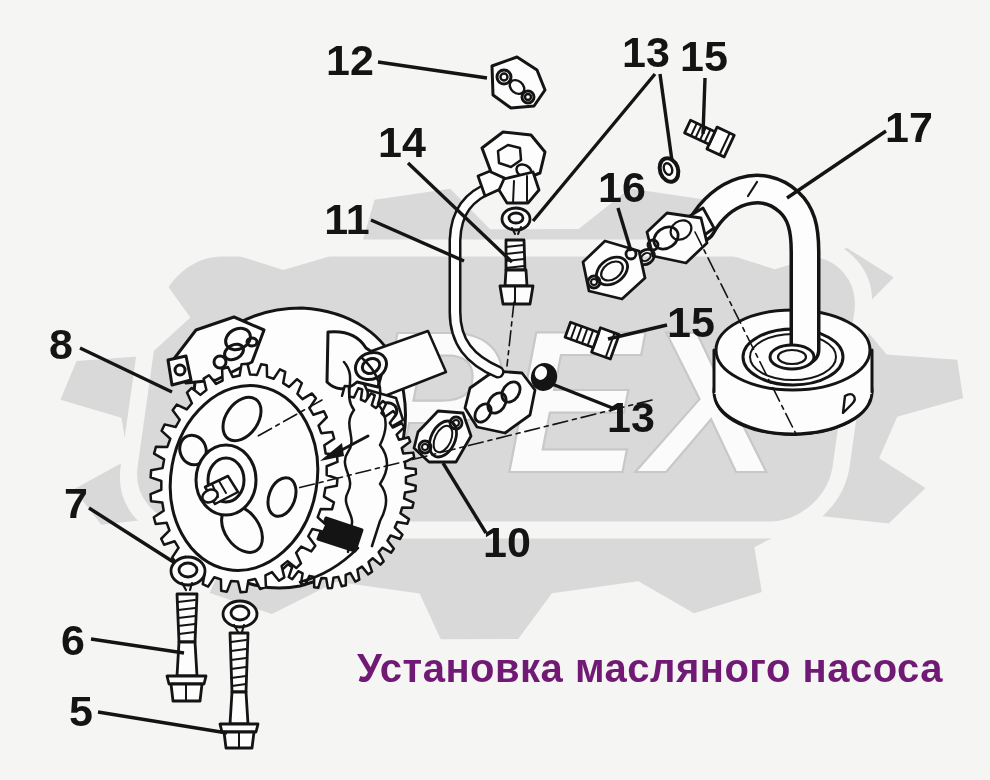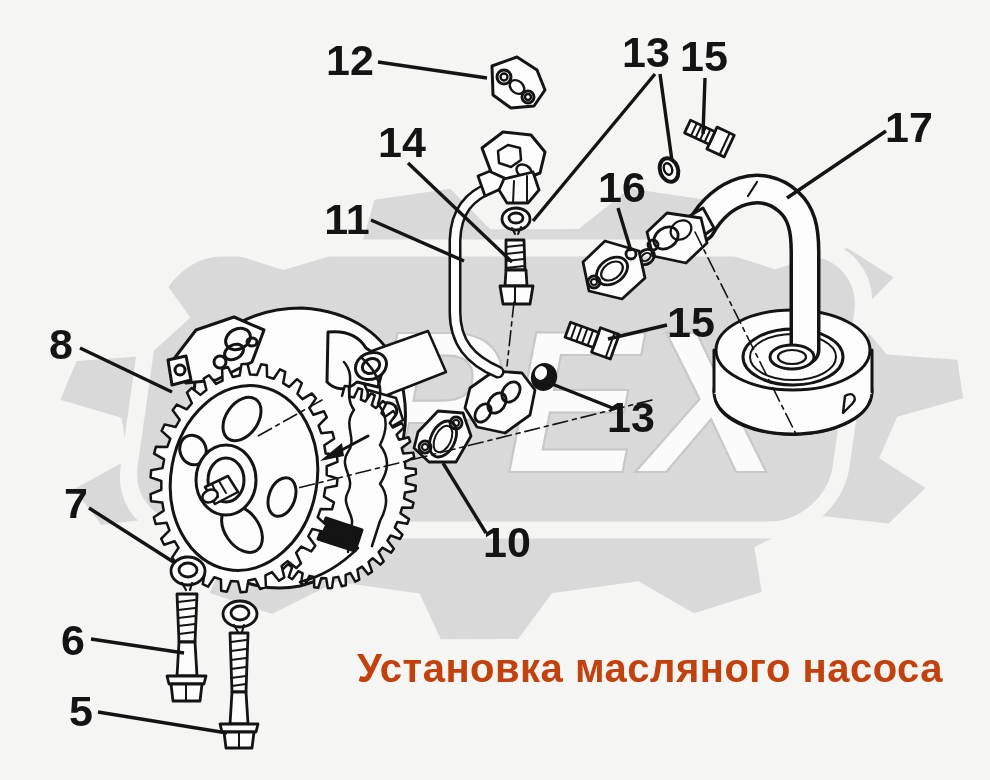--- a/index.html
+++ b/index.html
@@ -1,20 +1,20 @@
 <!DOCTYPE html>
 <html><head>
 <meta charset="utf-8">
 <style>
   html,body{margin:0;padding:0;}
   #page{position:relative;width:990px;height:780px;background:#f5f5f3;overflow:hidden;
         font-family:"Liberation Sans", sans-serif;}
   #scene{position:absolute;left:0;top:0;}
   #caption{position:absolute;left:340px;top:646px;width:620px;text-align:center;
-           font-size:40px;font-weight:bold;color:#c2410c;letter-spacing:0.5px;}
+           font-size:40px;font-weight:bold;color:#701a75;letter-spacing:0.5px;}
 </style>
 </head>
 <body>
 
 <div id="page">
 <svg id="scene" width="990" height="780" viewBox="0 0 990 780">
 
   <g>
     <path id="wm-gear" fill="#d9d9da" transform="translate(510,412) skewX(-8) translate(-510,-412)" d="M885.6,458.2 L936.2,487.9 L904.3,523.5 L831.0,515.4 L773.3,547.2 L787.1,592.1 L722.2,613.3 L662.2,581.3 L577.4,593.2 L550.1,639.1 L472.7,639.2 L445.1,593.4 L360.1,581.7 L300.3,614.0 L235.1,593.0 L248.6,548.0 L190.4,516.3 L117.1,524.7 L84.8,489.3 L135.1,459.3 L122.2,417.8 L58.7,399.7 L69.4,361.1 L140.6,355.7 L177.1,317.5 L143.5,278.6 L194.0,249.0 L263.4,269.9 L337.7,247.1 L344.7,199.8 L418.8,188.7 L464.5,229.3 L553.0,229.1 L598.4,188.4 L672.7,199.3 L680.1,246.6 L754.7,269.2 L824.0,248.0 L874.8,277.4 L841.6,316.5 L878.6,354.6 L949.9,359.7 L961.2,398.3 L897.9,416.7 Z"></path>
     <rect x="140" y="248" width="712" height="282" rx="64" fill="none" stroke="#f5f5f3" stroke-width="17" transform="translate(496,389) skewX(-8) translate(-496,-389)"></rect>

